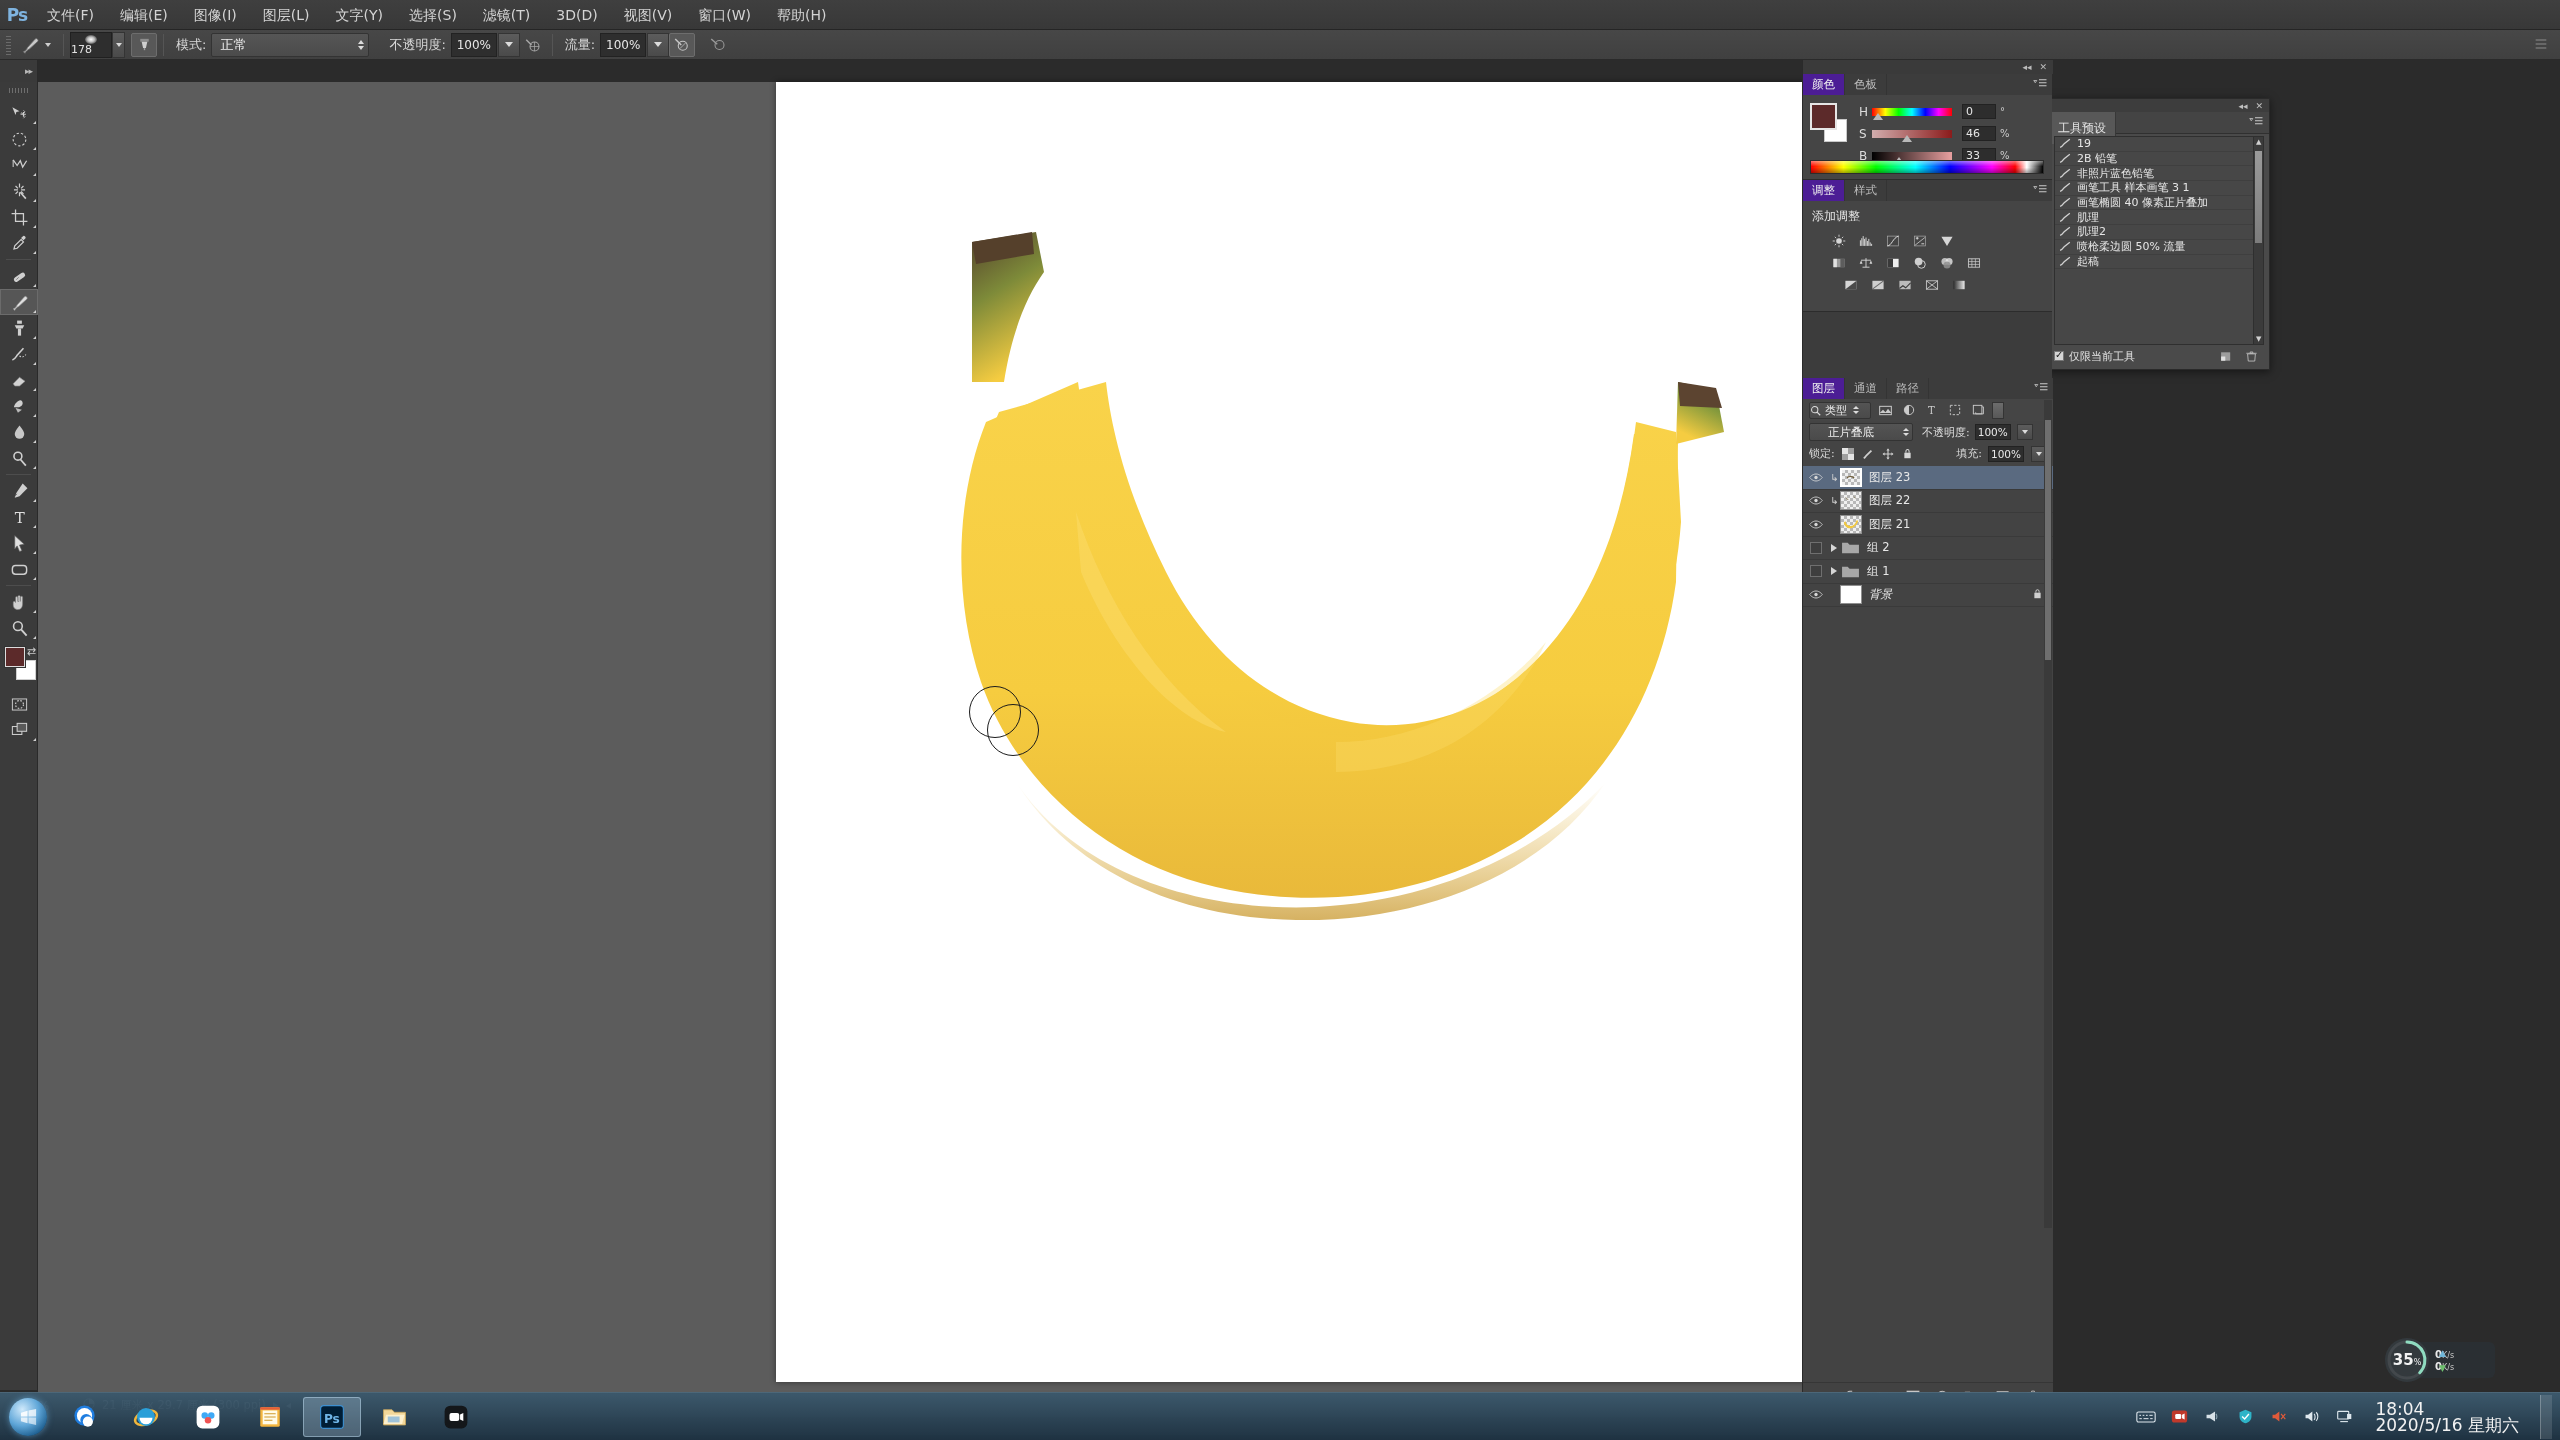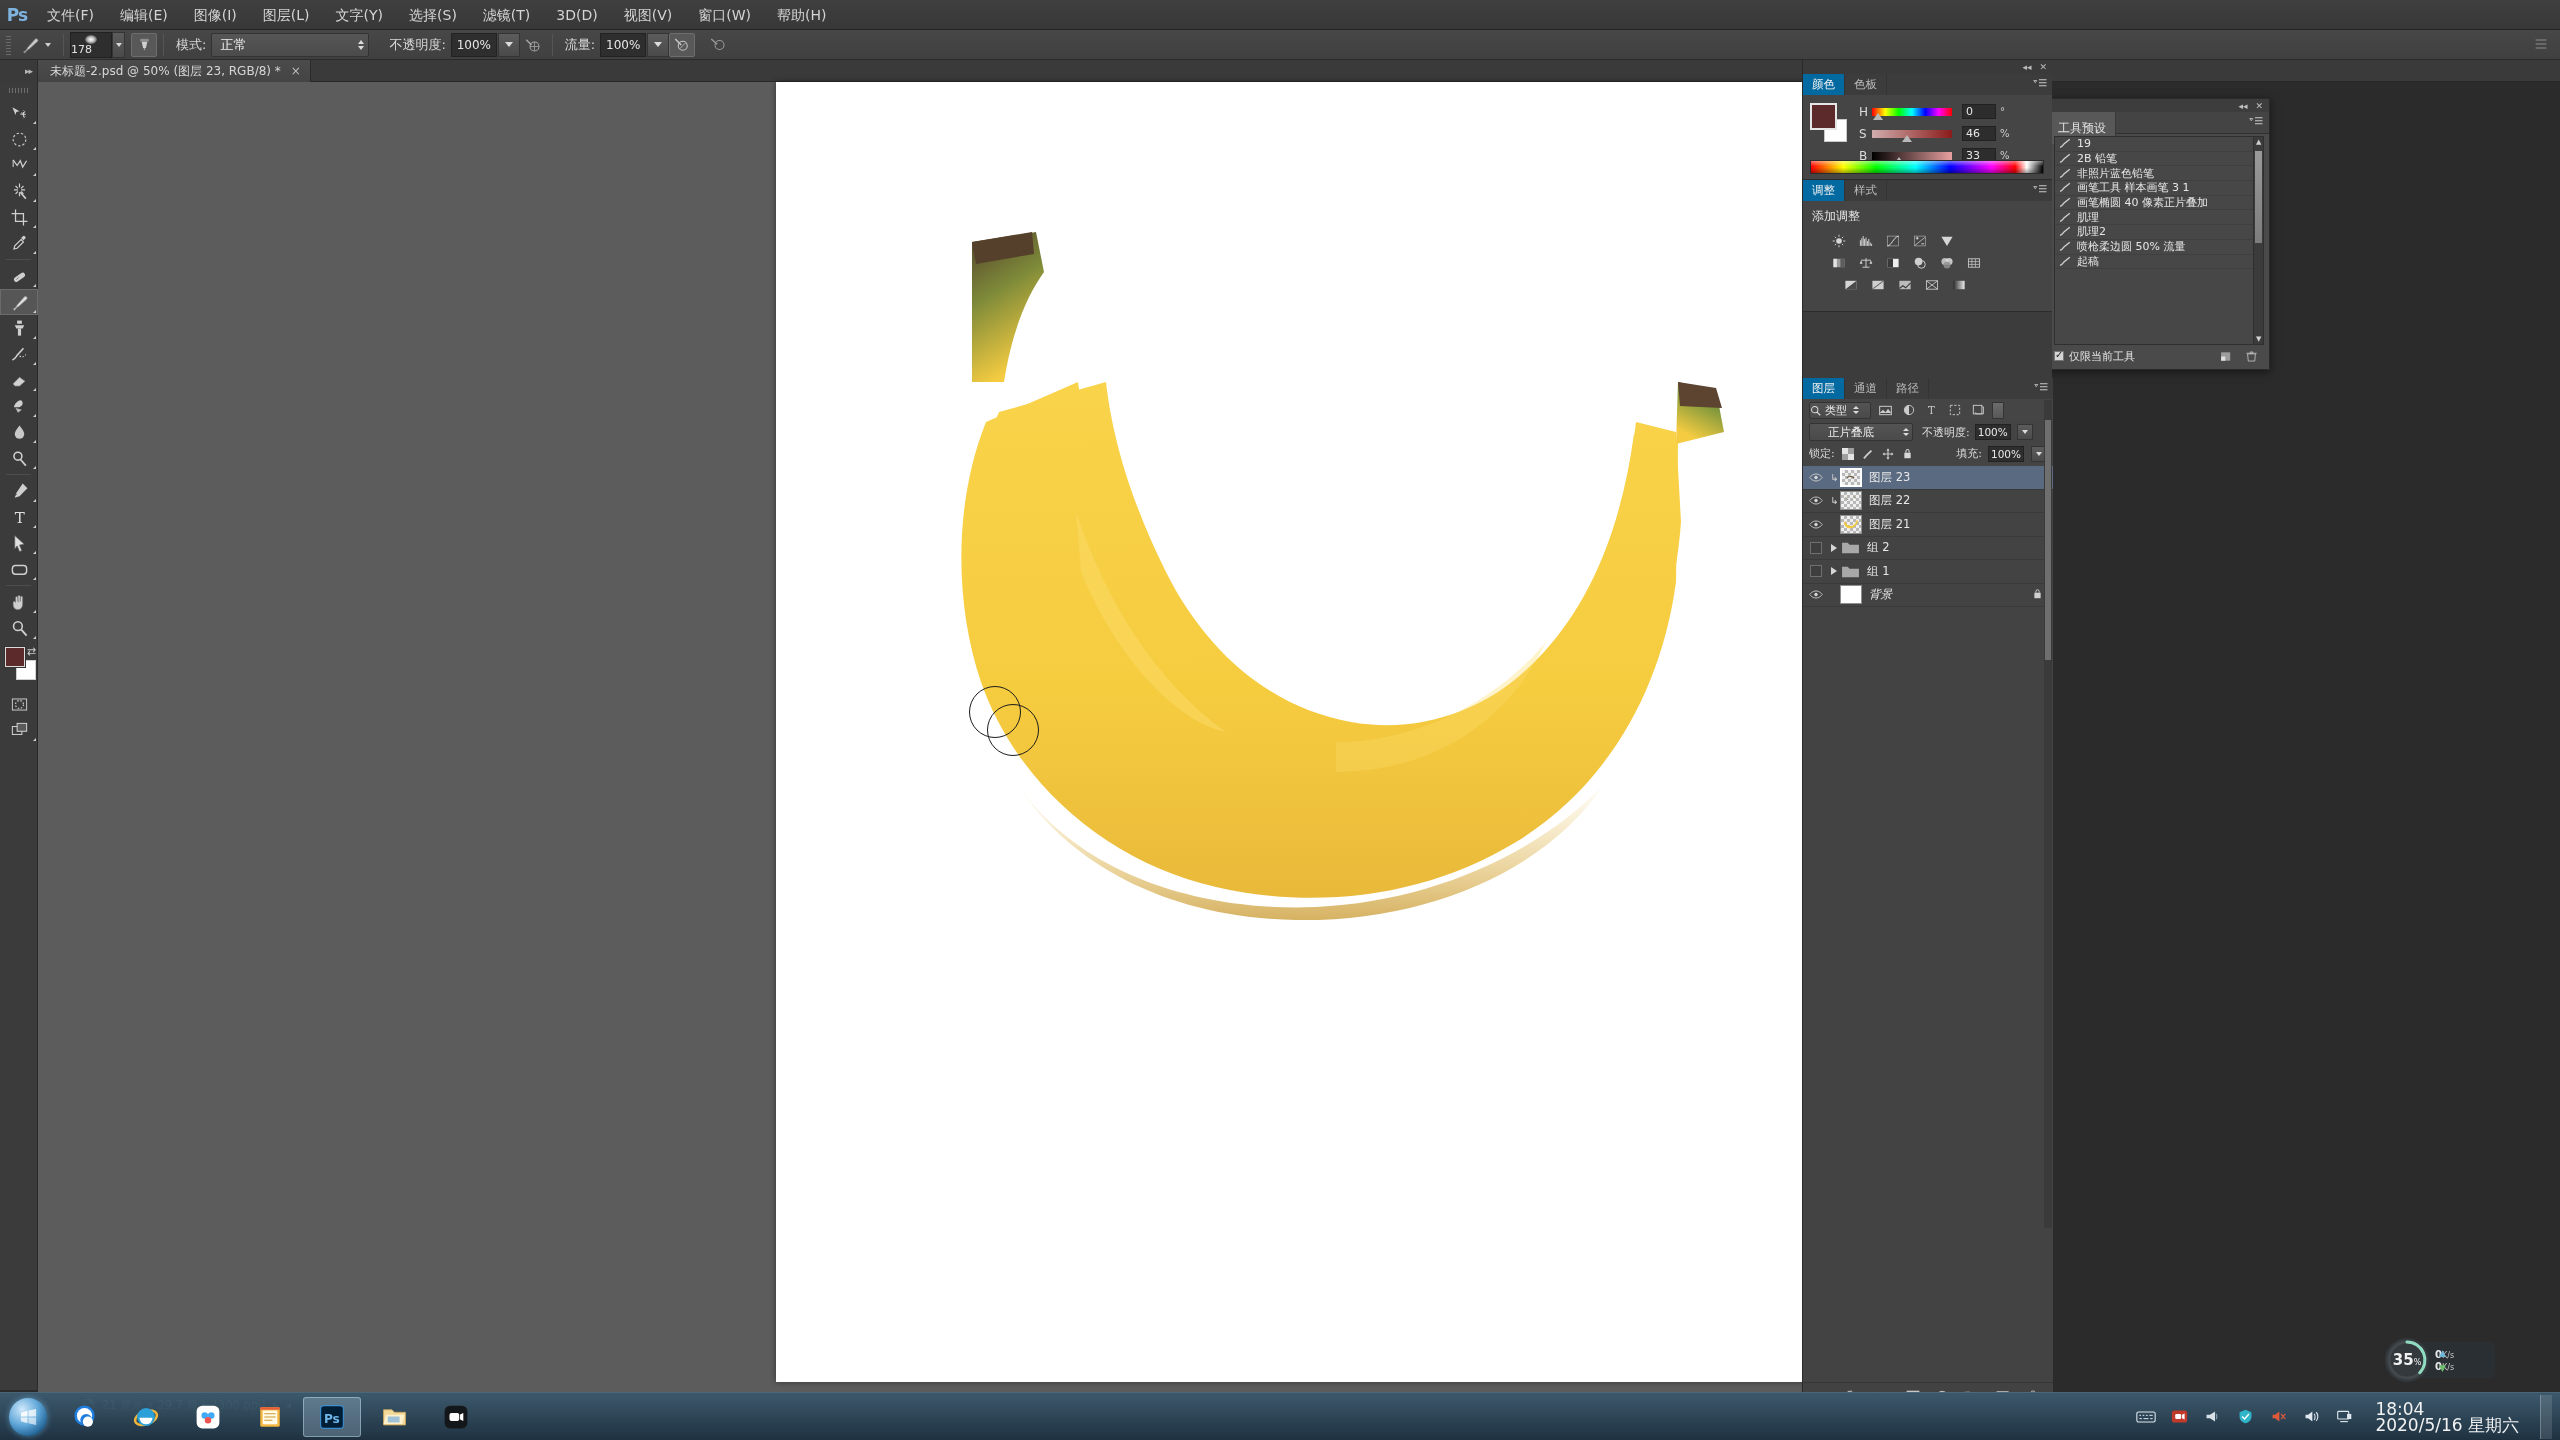--- a/index.html
+++ b/index.html
@@ -218,21 +218,21 @@
     color: #bbb; font-size: 9px;
   }
   .panel { background: #454545; border-bottom: 1px solid #2c2c2c; position: relative; }
   .panel-tabs {
     height: 21px; background: #3c3c3c; display: flex; align-items: stretch; position: relative;
   }
   .ptab {
     padding: 0 9px; display: flex; align-items: center; font-size: 11.5px; color: #bdbdbd;
     border-right: 1px solid #343434;
   }
-  .ptab.active { background: #0369a1; color: #f0f0f0; }
+  .ptab.active { background: #4c1d95; color: #f0f0f0; }
   .pmenu { position: absolute; right: 4px; top: 4px; }
 
   
   .color-body { height: 84px; position: relative; padding: 6px 8px; }
   .cp-swatches { position: absolute; left: 7px; top: 8px; width: 42px; height: 40px; }
   .cp-fg { position: absolute; left: 0; top: 0; width: 27px; height: 27px; border: 2px solid #e6e6e6; }
   .cp-bg { position: absolute; left: 14px; top: 16px; width: 23px; height: 23px; background: #fff; border: 1px solid #c9c9c9; }
   .hsb-row { position: absolute; left: 56px; height: 15px; display: flex; align-items: center; }
   .hsb-label { width: 13px; font-size: 12px; color: #ddd; }
   .hsb-track { width: 80px; height: 8px; position: relative; }
@@ -464,26 +464,20 @@
           <path d="M3 4l8 7" stroke="#9a9a9a" stroke-width="2"></path>
         </svg>
     </div>
     <div class="ob-dock">
       <svg viewBox="0 0 24 24" width="16" height="16">
           <path d="M4 6h16M4 12h16M4 18h16" stroke="#b4b4b4" stroke-width="1"></path>
         </svg>
     </div>
   </div>
 
-  <div class="tabbar">
-    <div class="doc-tab">
-      <span>未标题-2.psd @ 50% (图层 23, RGB/8) *</span>
-      <span class="close">×</span>
-    </div>
-  </div>
 
   <div class="toolbar">
     <div class="tb-head">
         <span class="dd">▸▸</span>
       </div>
     <div class="tb-grip"></div>
 
     <div class="tool">
       <svg viewBox="0 0 24 24">
           <path d="M3 4l9 5-4 1-1 4z" fill="#cfcfcf"></path>

